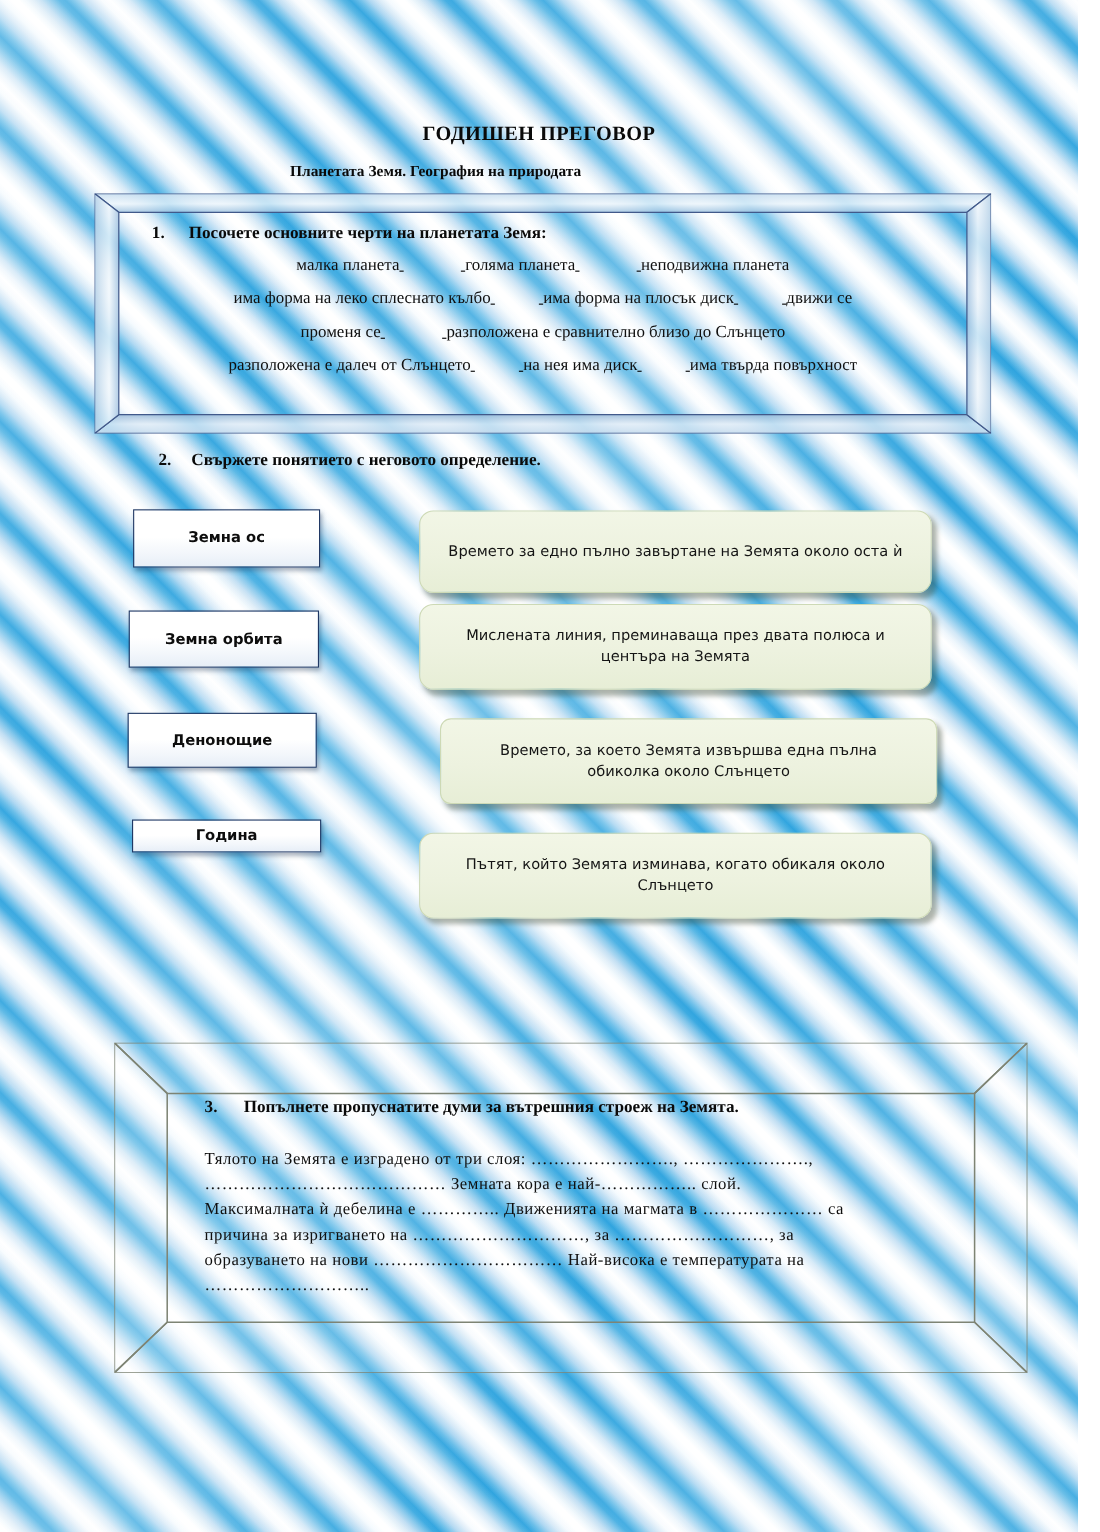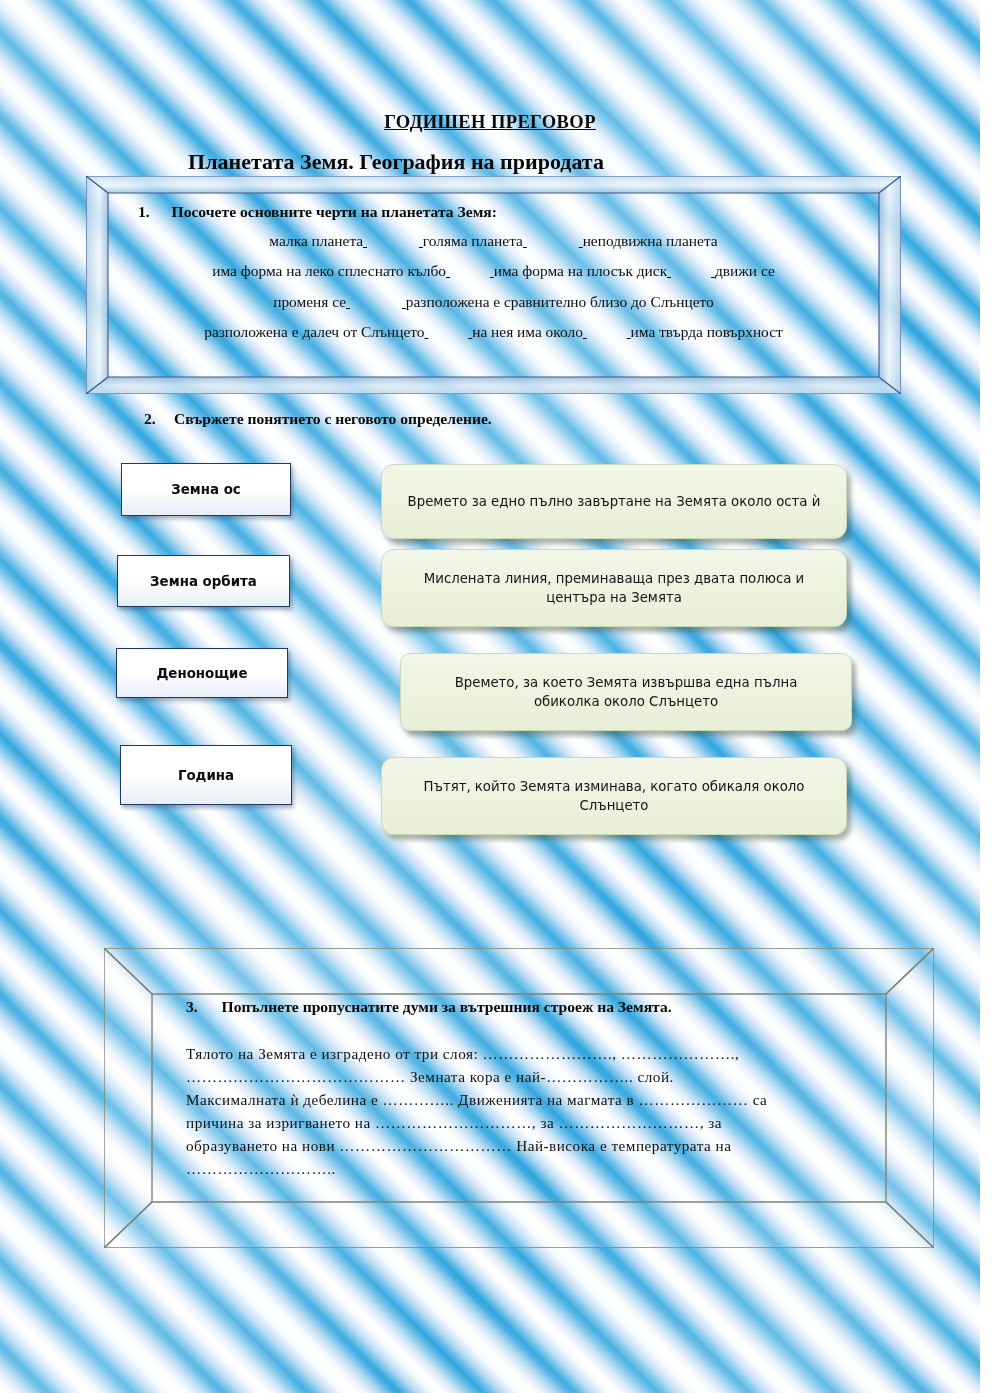--- a/index.html
+++ b/index.html
@@ -83,29 +83,28 @@
   .doc-title {
     position: absolute;
     left: 0;
     top: 112px;
     width: 980px;
     text-align: center;
     font-size: 18.5px;
     font-weight: bold;
     color: #0a0a0a;
     letter-spacing: 0.4px;
-    text-decoration: underline;
   }
   .doc-subtitle {
     position: absolute;
     left: 0;
     top: 149px;
     width: 792px;
     text-align: center;
-    font-size: 22px;
+    font-size: 14px;
     font-weight: bold;
     color: #0a0a0a;
   }
 
   
   .frame1 {
     position: absolute;
     left: 86px;
     top: 176px;
     width: 815px;
@@ -300,37 +299,37 @@
             <span class="w">движи се</span>
           </div>
           <div class="word-row">
             <span class="w">променя се</span>
             <span class="gap-lg"></span>
             <span class="w">разположена е сравнително близо до Слънцето</span>
           </div>
           <div class="word-row">
             <span class="w">разположена е далеч от Слънцето</span>
             <span class="gap-md"></span>
-            <span class="w">на нея има около</span>
+            <span class="w">на нея има диск</span>
             <span class="gap-md"></span>
             <span class="w">има твърда повърхност</span>
           </div>
         </div>
       </div>
     </div>
 
     <div class="q2-head">
       <span class="num">2.</span>
       <span>Свържете понятието с неговото определение.</span>
     </div>
 
     <div class="term-box" style="left:121px; top:463px; width:170px; height:53px;">Земна ос</div>
     <div class="term-box" style="left:117px; top:555px; width:173px; height:52px;">Земна орбита</div>
     <div class="term-box" style="left:116px; top:648px; width:172px; height:50px;">Денонощие</div>
-    <div class="term-box" style="left:120px; top:745px; width:172px; height:60px;">Година</div>
+    <div class="term-box" style="left:120px; top:745px; width:172px; height:30px;">Година</div>
 
     <div class="def-box" style="left:381px; top:464px; width:466px; height:75px;">Времето за едно пълно завъртане на Земята около оста ѝ</div>
     <div class="def-box" style="left:381px; top:549px; width:466px; height:78px;">Мислената линия, преминаваща през двата полюса и центъра на Земята</div>
     <div class="def-box" style="left:400px; top:653px; width:452px; height:78px;border-radius:10px;">Времето, за което Земята извършва една пълна обиколка около Слънцето</div>
     <div class="def-box" style="left:381px; top:757px; width:466px; height:78px;">Пътят, който Земята изминава, когато обикаля около Слънцето</div>
 
     <div class="frame3">
       <svg viewBox="0 0 830 300" preserveAspectRatio="none">
         <polygon points="0,0 830,0 782,46 48,46" fill="rgba(255,255,255,0.10)" stroke="#7e8474" stroke-width="1.4"></polygon>
         <polygon points="0,300 830,300 782,254 48,254" fill="rgba(255,255,255,0.10)" stroke="#7e8474" stroke-width="1.4"></polygon>

